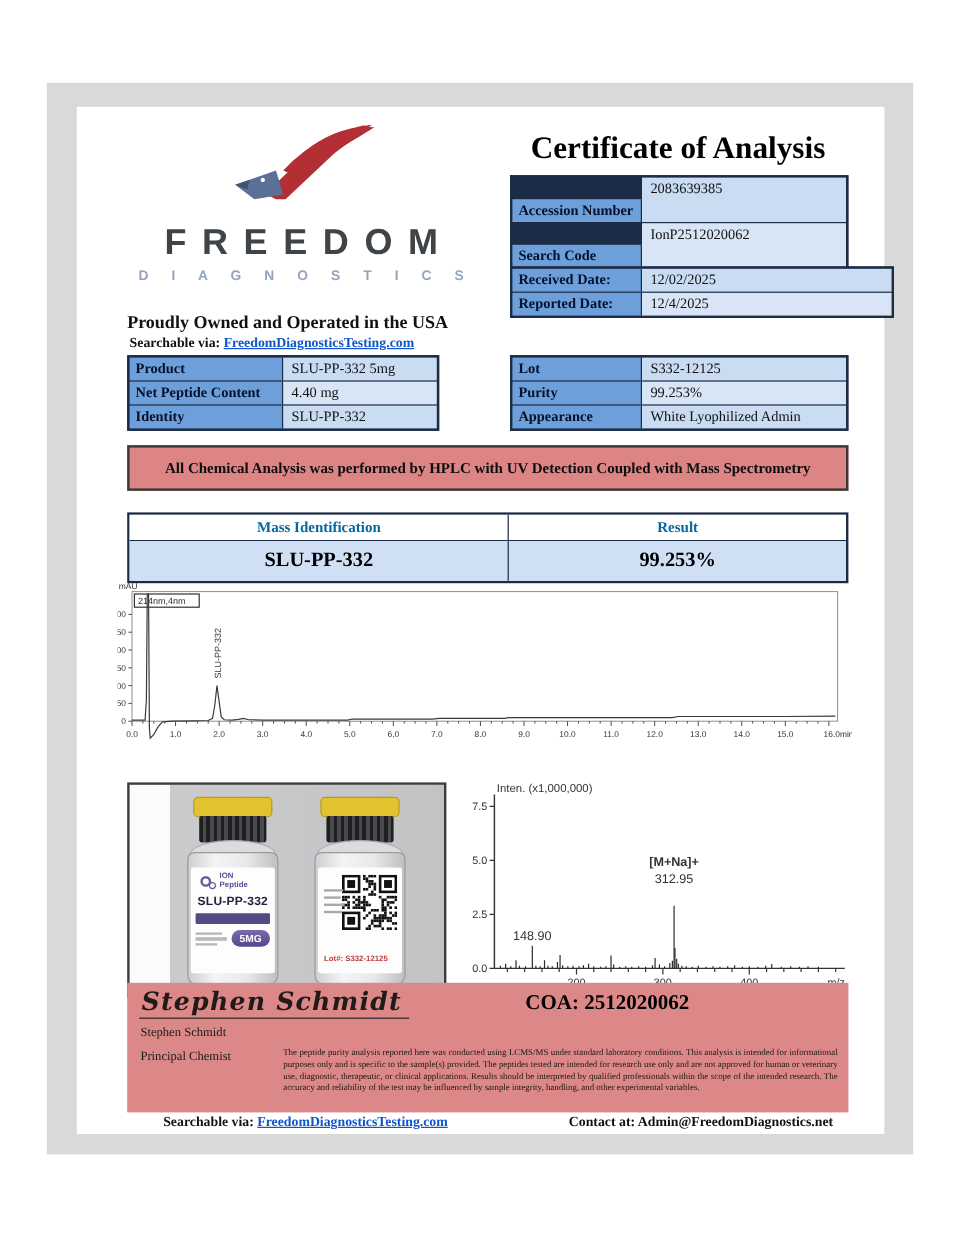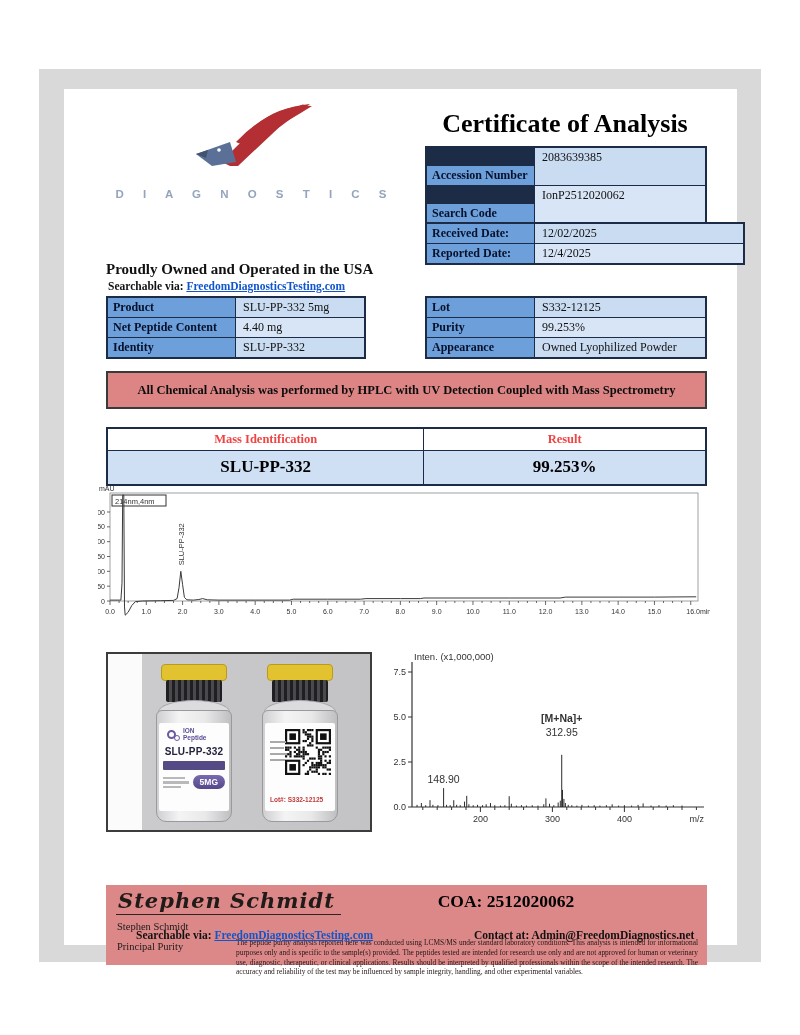--- a/index.html
+++ b/index.html
@@ -49,21 +49,21 @@
             font-weight:700; font-size:12.5px; color:#0d0d0d; text-align:center; padding:0 18px; }
 
   
   .mass-table { position:absolute; left:106px; top:427px; width:601px; border:2px solid #1c2b46; }
   .mass-table .mrow { display:flex; }
   .mass-table .mrow.head { background:#fff; border-bottom:1.5px solid #1c2b46; }
   .mass-table .mrow.body { background:#cfdff4; }
   .mass-table .mcell { text-align:center; font-weight:700; }
   .mass-table .mcell.c1 { width:53%; border-right:1.5px solid #1c2b46; }
   .mass-table .mcell.c2 { width:47%; }
-  .mass-table .head .mcell { font-size:12.5px; padding:3px 1px; color:#ef4444; }
+  .mass-table .head .mcell { font-size:12.5px; padding:3px 1px; color:#0369a1; }
   .mass-table .body .mcell { font-size:17px; padding:6px 0 7px; color:#000; }
 
   
   .chrom-svg { position:absolute; left:98px; top:483px; }
   .spec-svg  { position:absolute; left:382px; top:647px; }
   .chart-txt { font-family:"Liberation Sans",sans-serif; fill:#333; }
 
   
   .vial-box { position:absolute; left:106px; top:652px; width:266px; height:180px;
               border:2px solid #3c3c3c;
@@ -96,21 +96,21 @@
               background:linear-gradient(180deg,#7a6ab0,#55478a); padding:2px 7px; border-radius:8px; }
   .qr { position:absolute; right:4px; top:6px; }
   .rlbl-lines { position:absolute; left:5px; top:14px; }
   .rlbl-lines div { height:2.5px; background:#a9a9ac; margin:3.5px 0; }
   .rlbl-lines div:nth-child(1){width:16px;} .rlbl-lines div:nth-child(2){width:14px;}
   .rlbl-lines div:nth-child(3){width:17px;} .rlbl-lines div:nth-child(4){width:15px;}
   .lot-red { position:absolute; left:5px; bottom:8px; font-family:"Liberation Sans",sans-serif;
              font-size:6.5px; font-weight:700; color:#c23a3a; }
 
   
-  .footer-block { position:absolute; left:106px; top:885px; width:601px; height:80px; background:#dd8888; }
+  .footer-block { position:absolute; left:106px; top:819px; width:601px; height:108px; background:#dd8888; }
   .sig { position:absolute; left:10px; top:3px; font-family:"DejaVu Serif",serif; font-style:italic;
          font-weight:700; font-size:21px; color:#201a18; letter-spacing:1px;
          border-bottom:1.5px solid #2a2424; padding:0 6px 1px 2px; }
   .coa-num { position:absolute; left:255px; top:6px; width:290px; text-align:center;
              font-weight:700; font-size:17.5px; color:#000; }
   .sig-name { position:absolute; left:11px; top:36px; font-size:10.5px; color:#1a1a1a; }
   .sig-role { position:absolute; left:11px; top:56px; font-size:10.5px; color:#1a1a1a; }
   .disclaimer { position:absolute; left:130px; top:33px; width:462px; font-size:7.4px; line-height:1.32;
                 color:#201616; text-align:justify;margin-top:20px; }
 
@@ -127,20 +127,21 @@
 
   <div class="logo-block">
     <svg class="eagle" width="130" height="84" viewBox="0 0 130 84">
       <path d="M36,62 Q70,22 118,4 Q86,34 52,66 L44,66 Z" fill="#b32f33"></path>
       <path d="M46,52 Q78,18 120,14 Q92,36 60,58 Z" fill="#b32f33" transform="translate(4,-10)"></path>
       <path d="M58,44 Q86,20 118,22 Q96,36 70,50 Z" fill="#b32f33" transform="translate(8,-16)"></path>
       <path d="M10,54 L44,42 L50,62 L26,66 Z" fill="#5b7096"></path>
       <path d="M10,54 L22,50 L20,58 Z" fill="#41536f"></path>
       <circle cx="33" cy="50" r="1.8" fill="#ffffff"></circle>
     </svg>
+    <div class="brand">FREEDOM</div>
     <div class="brand-sub">D I A G N O S T I C S</div>
   </div>
   <div class="tagline">Proudly Owned and Operated in the USA</div>
   <div class="searchable">
     <span>Searchable via: </span><a class="doclink" href="#">FreedomDiagnosticsTesting.com</a>
   </div>
 
   <div class="coa-title">Certificate of Analysis</div>
 
   <div class="dtable t-info">
@@ -181,21 +182,21 @@
       <div class="trow">
         <div class="tlabel">Lot</div>
         <div class="tvalue">S332-12125</div>
       </div>
       <div class="trow">
         <div class="tlabel">Purity</div>
         <div class="tvalue">99.253%</div>
       </div>
       <div class="trow">
         <div class="tlabel">Appearance</div>
-        <div class="tvalue">Owned Lyophilized Powder</div>
+        <div class="tvalue">White Lyophilized Admin</div>
       </div>
     </div>
 
   <div class="banner">All Chemical Analysis was performed by HPLC with UV Detection Coupled with Mass Spectrometry</div>
 
   <div class="mass-table">
     <div class="mrow head">
       <div class="mcell c1">Mass Identification</div>
       <div class="mcell c2">Result</div>
     </div>
@@ -579,21 +580,21 @@
       <line x1="300" y1="160" x2="300" y2="158.56" stroke="#2b2b2b" stroke-width="1"></line>
       <text x="61.608000000000004" y="136.1" text-anchor="middle" font-size="10.5" class="chart-txt" fill="#111" font-weight="normal">148.90</text>
       <text x="179.724" y="74.80000000000001" text-anchor="middle" font-size="10.5" class="chart-txt" fill="#111" font-weight="bold">[M+Na]+</text>
       <text x="179.724" y="88.80000000000001" text-anchor="middle" font-size="10.5" class="chart-txt" fill="#111" font-weight="normal">312.95</text>
     </svg>
 
   <div class="footer-block">
     <div class="sig">Stephen Schmidt</div>
     <div class="coa-num">COA: 2512020062</div>
     <div class="sig-name">Stephen Schmidt</div>
-    <div class="sig-role">Principal Purity</div>
+    <div class="sig-role">Principal Chemist</div>
     <div class="disclaimer">The peptide purity analysis reported here was conducted using LCMS/MS under standard laboratory conditions. This analysis is intended for informational purposes only and is specific to the sample(s) provided. The peptides tested are intended for research use only and are not approved for human or veterinary use, diagnostic, therapeutic, or clinical applications. Results should be interpreted by qualified professionals within the scope of the intended research. The accuracy and reliability of the test may be influenced by sample integrity, handling, and other experimental variables.</div>
   </div>
 
   <div class="bottom-links">
     <span class="bl-left">
       <span>Searchable via: </span><a class="doclink" href="#">FreedomDiagnosticsTesting.com</a>
     </span>
     <span class="bl-right">Contact at: Admin@FreedomDiagnostics.net</span>
   </div>
 </div>

